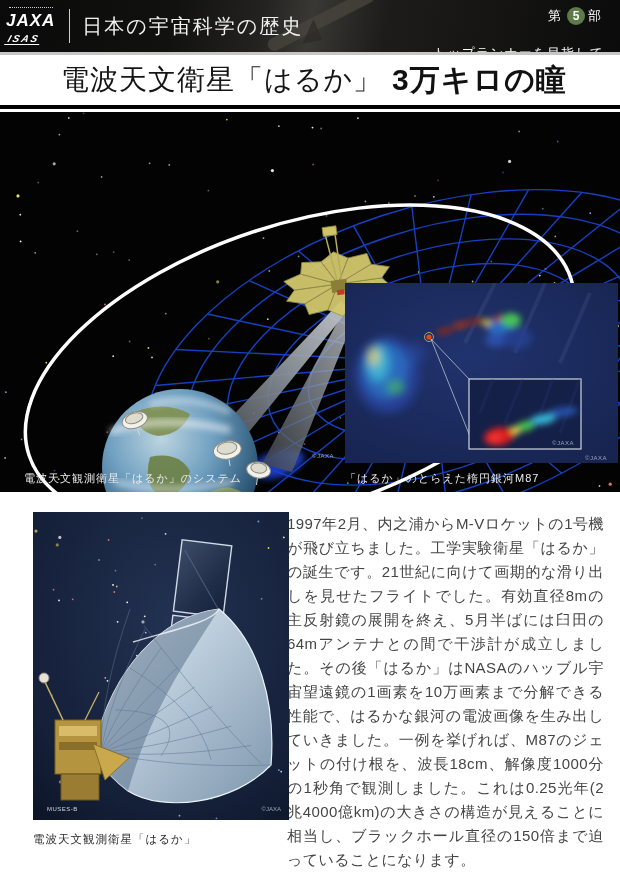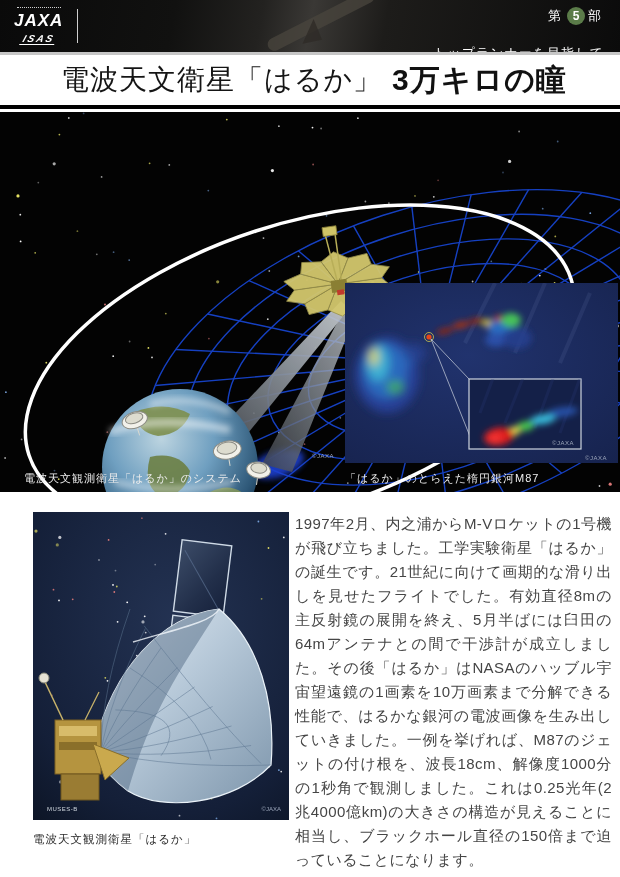--- a/index.html
+++ b/index.html
@@ -3,21 +3,21 @@
 <meta charset="utf-8">
 <style>
   * { margin:0; padding:0; box-sizing:border-box; }
   body { background:#ffffff; font-family:"Liberation Sans","DejaVu Sans",sans-serif; }
   .page { position:relative; width:620px; height:877px; background:#ffffff; overflow:hidden; margin:0 auto; }
 
   
   .header { position:relative; height:52px; background:linear-gradient(100deg,#0a0a0a 0%,#111110 28%,#232220 42%,#3a3835 50%,#1d1c1a 62%,#0b0b0b 100%); display:flex; align-items:center; overflow:hidden; }
   .header-photo-rocket { position:absolute; left:262px; top:14px; width:118px; height:13px; background:#4a453e; border-radius:8px; transform:rotate(-27deg); opacity:.75; }
   .header-photo-fin { position:absolute; left:300px; top:20px; width:0; height:0; border-left:16px solid transparent; border-right:4px solid transparent; border-bottom:22px solid #2e2b27; transform:rotate(-12deg); opacity:.8; }
-  .logo-block { margin-left:14px; color:#fff; text-align:center; line-height:1; position:relative; z-index:2; }
+  .logo-block { margin-left:6px; color:#fff; text-align:left; line-height:1; position:relative; z-index:2; }
   .logo-fineprint { width:44px; height:2px; border-top:1px dotted #cfcfcf; margin:0 auto 3px auto; }
   .logo-jaxa { font-size:17px; font-weight:bold; font-style:italic; letter-spacing:1px; font-family:"Liberation Sans",sans-serif; }
   .logo-isas { font-size:10px; font-weight:bold; font-style:italic; letter-spacing:2px; border-bottom:1px solid #fff; display:inline-block; padding:1px 2px 0 2px; margin-top:2px; transform:skewX(-18deg); }
   .logo-divider { width:1px; height:34px; background:#cfcfcf; margin:0 12px 0 14px; position:relative; z-index:2; }
   .series-title { color:#f2f2f2; font-family:"Liberation Serif","DejaVu Serif",serif; font-size:20px; letter-spacing:2px; position:relative; z-index:2; }
   .header-right { position:absolute; right:16px; top:7px; text-align:right; color:#fff; z-index:2; }
   .part-line { font-size:13px; letter-spacing:3px; display:flex; align-items:center; justify-content:flex-end; gap:3px; }
   .part-badge { display:inline-flex; align-items:center; justify-content:center; width:18px; height:18px; border-radius:50%; background:#5b7c49; color:#fff; font-size:12px; font-weight:bold; letter-spacing:0; }
   .header-subtitle { font-size:12.5px; letter-spacing:1.5px; margin-top:20px; }
   .header-sep { height:3px; background:#c6c6c6; }
@@ -38,37 +38,38 @@
   .figcap-left { left:24px; }
   .figcap-right { left:345px; }
 
   
   .lower { display:flex; margin-top:20px; padding-left:27px; }
   .side-col { width:256px;padding-left:6px; }
   .side-img { position:relative; width:256px; height:308px; }
   .side-label { position:absolute; left:14px; bottom:8px; color:#cfd6de; font-size:6px; letter-spacing:.5px; }
   .side-credit { position:absolute; right:8px; bottom:8px; color:#9aa4b8; font-size:6px; }
   .side-caption { margin-top:12px; font-size:11.5px; color:#2b2b2b; letter-spacing:1px; }
-  .body-col { width:317px; margin-left:12px; }
+  .body-col { width:317px; margin-left:4px; }
   .body-text { font-size:15px; line-height:24px; color:#454545; text-align:justify; letter-spacing:.4px; }
 </style>
 </head>
 <body>
 
 <div class="page">
 
   <div class="header">
     <div class="header-photo-rocket"></div>
     <div class="header-photo-fin"></div>
     <div class="logo-block">
       <div class="logo-fineprint"></div>
       <div class="logo-jaxa">JAXA</div>
       <div class="logo-isas">ISAS</div>
     </div>
     <div class="logo-divider"></div>
+    <div class="series-title">日本の宇宙科学の歴史</div>
     <div class="header-right">
       <div class="part-line">
         <span>第</span>
         <span class="part-badge">5</span>
         <span>部</span>
       </div>
       <div class="header-subtitle">トップランナーを目指して</div>
     </div>
   </div>
   <div class="header-sep"></div>

